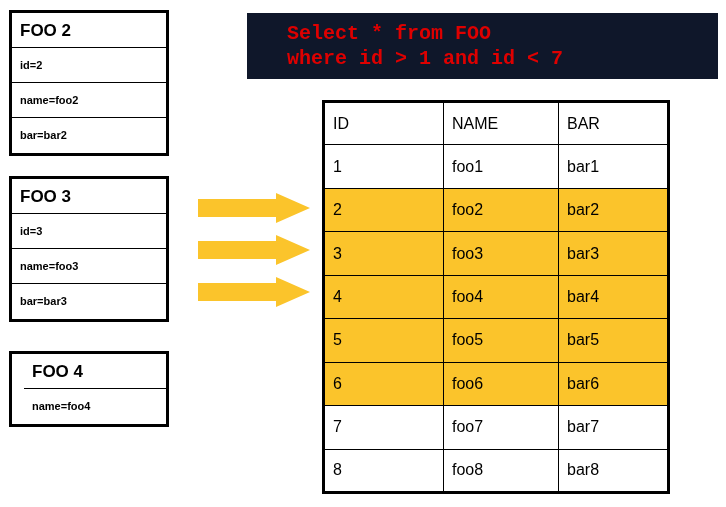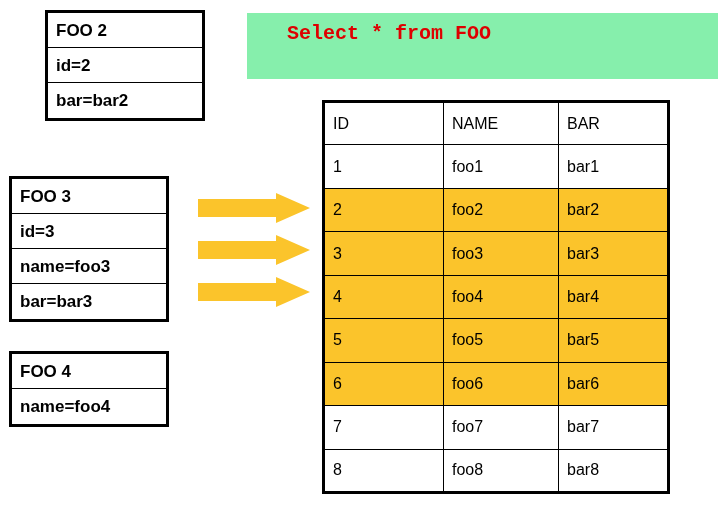--- a/index.html
+++ b/index.html
@@ -17,30 +17,30 @@
 
   
   .entity-box {
     position: absolute;
     left: 9px;
     width: 160px;
     border: 3px solid #000000;
     background: #ffffff;
     box-sizing: border-box;
   }
-  .entity-box-1 { top: 10px; margin-left: 36px; }
+  .entity-box-1 { top: 10px; }
   .entity-box-2 { top: 176px; }
-  .entity-box-3 { top: 351px; }
+  .entity-box-3 { top: 351px; padding-left: 12px; }
 
   .entity-row {
     height: 35px;
     line-height: 35px;
     padding-left: 8px;
     border-bottom: 1px solid #000000;
-    font-size: 17px;
+    font-size: 11px;
     font-weight: bold;
     color: #000000;
     white-space: nowrap;
     overflow: hidden;
     box-sizing: border-box;
   }
   .entity-row:last-child { border-bottom: none; }
   .entity-row.title { font-size: 17px; }
 
   
@@ -62,21 +62,21 @@
   .arrow-3 { top: 84px; }
   .arrow svg { display: block; width: 112px; height: 30px; }
 
   
   .sql-box {
     position: absolute;
     left: 247px;
     top: 13px;
     width: 471px;
     height: 66px;
-    background: #86efac;
+    background: #0f172a;
     box-sizing: border-box;
     padding: 8px 0 0 40px;
   }
   .sql-line {
     font-family: "Liberation Mono", "DejaVu Sans Mono", monospace;
     font-size: 20px;
     font-weight: bold;
     line-height: 25px;
     color: #DE0000;
     white-space: pre;
@@ -121,20 +121,21 @@
 
   tr.selected td { background: #FBC42B; }
   tr.unselected td { background: #ffffff; }
 </style>
 </head>
 <body>
 
 <div class="entity-box entity-box-1">
   <div class="entity-row title">FOO 2</div>
   <div class="entity-row">id=2</div>
+  <div class="entity-row">name=foo2</div>
   <div class="entity-row">bar=bar2</div>
 </div>
 
 <div class="entity-box entity-box-2">
   <div class="entity-row title">FOO 3</div>
   <div class="entity-row">id=3</div>
   <div class="entity-row">name=foo3</div>
   <div class="entity-row">bar=bar3</div>
 </div>
 
@@ -156,20 +157,21 @@
   </div>
   <div class="arrow arrow-3">
     <svg viewBox="0 0 112 30" xmlns="http://www.w3.org/2000/svg">
       <polygon points="0,6 78,6 78,0 112,15 78,30 78,24 0,24" fill="#FBC42B"></polygon>
     </svg>
   </div>
 </div>
 
 <div class="sql-box">
   <div class="sql-line">Select * from FOO</div>
+  <div class="sql-line">where id &gt; 1 and id &lt; 7</div>
 </div>
 
 <table class="result-table">
   <tbody>
     <tr class="row-head">
       <td class="col-id">ID</td>
       <td class="col-name">NAME</td>
       <td class="col-bar">BAR</td>
     </tr>
     <tr class="unselected">

